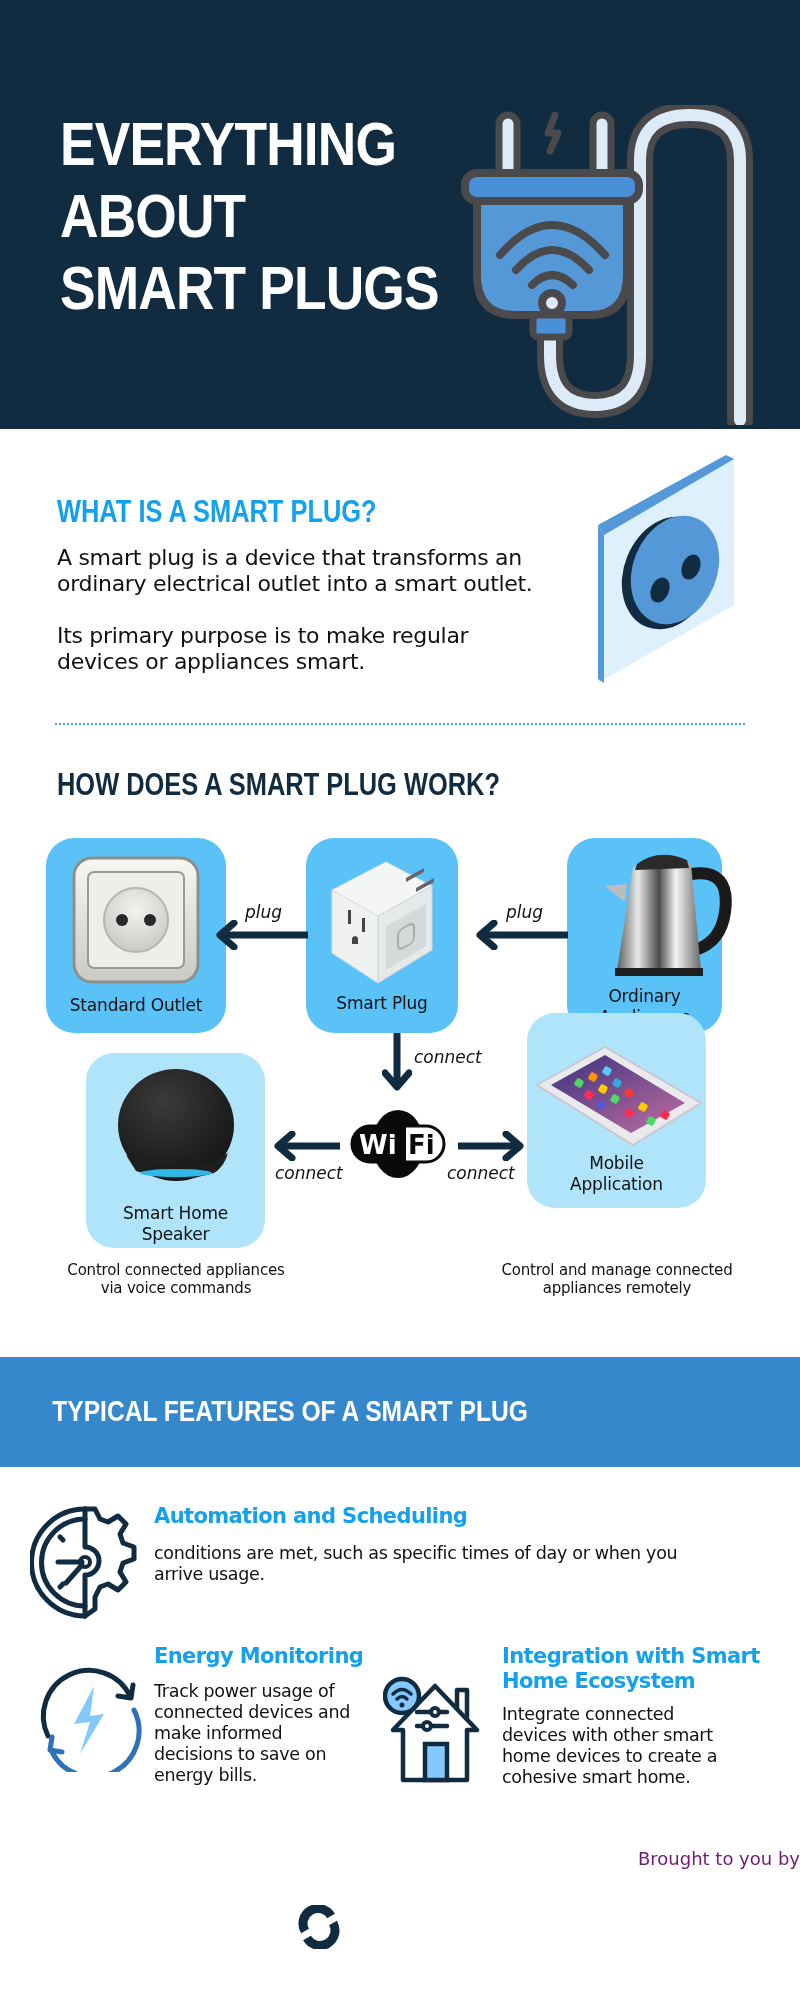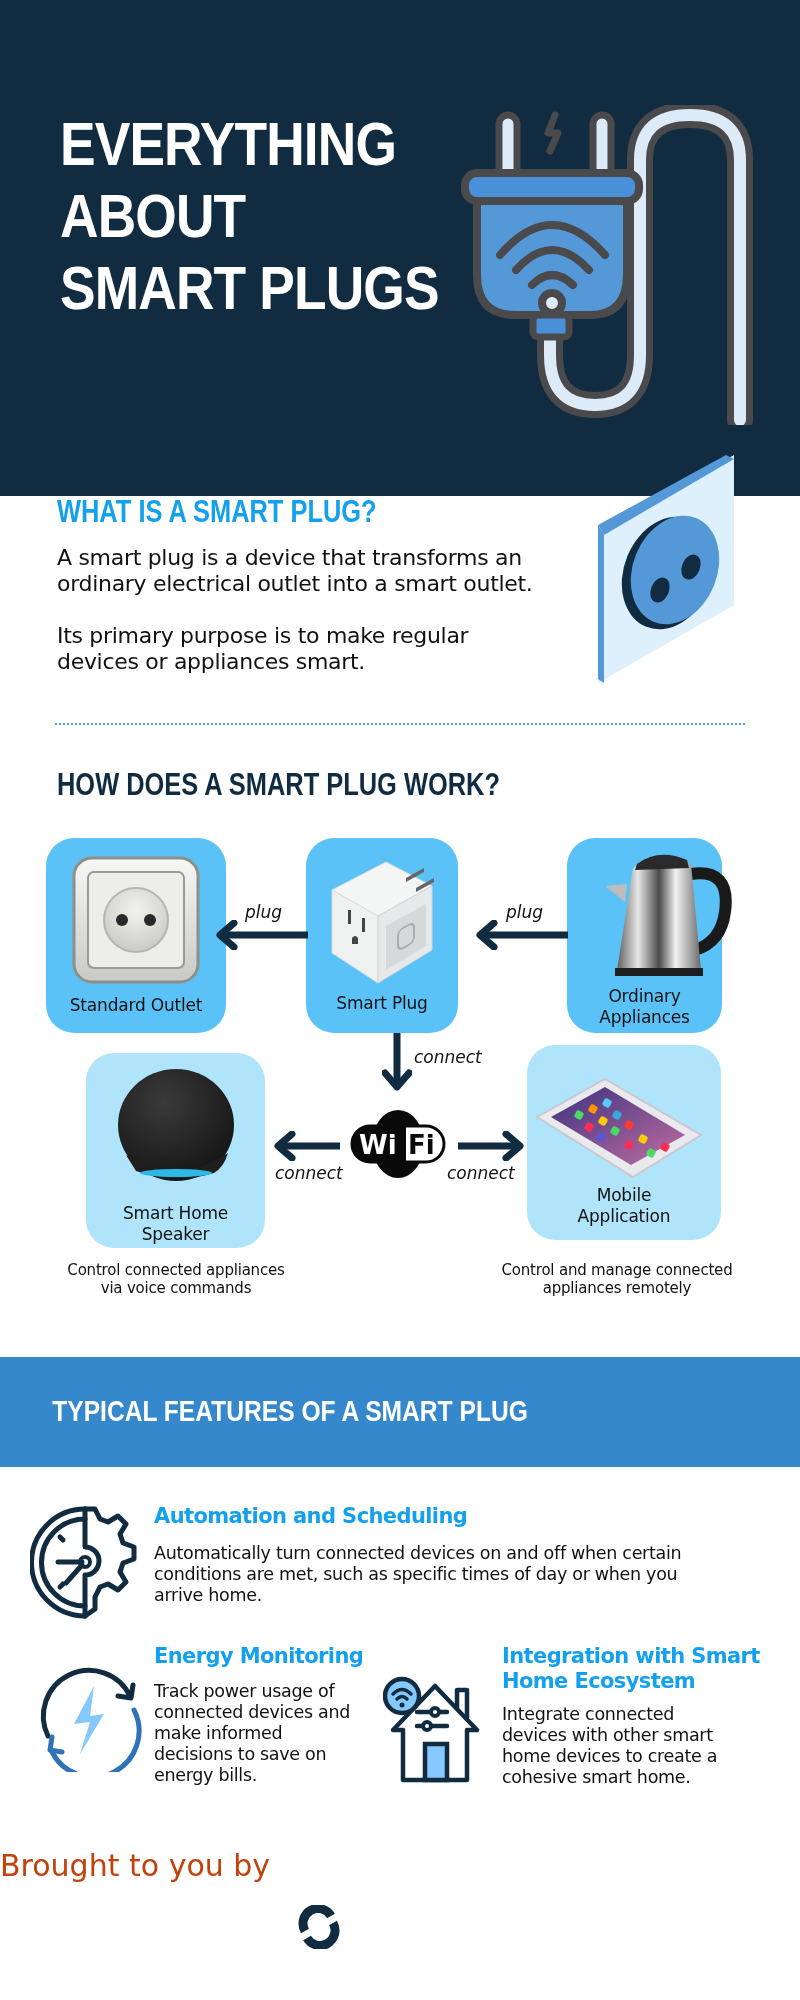--- a/index.html
+++ b/index.html
@@ -2,21 +2,21 @@
 <html><head>
   <meta charset="utf-8">
   <style>
     * { box-sizing: border-box; margin: 0; padding: 0; }
     html, body { width: 800px; height: 2000px; background: #ffffff; overflow: hidden; }
     body { position: relative; font-family: "DejaVu Sans", sans-serif; color: #111; }
 
     .abs { position: absolute; }
 
     
-    .hero { position: absolute; left: 0; top: 0; width: 800px; height: 496px; background: #112B40; }
+    .hero { position: absolute; left: 0; top: 0; width: 800px; height: 429px; background: #112B40; }
     .hero-title {
       position: absolute; left: 60px; top: 108px;
       font-family: "Liberation Sans", sans-serif; font-weight: bold;
       color: #ffffff; font-size: 62px; line-height: 72px; letter-spacing: -1px;
       transform: scaleX(0.86); transform-origin: left top;
     }
     .hero-title span { display: block; }
 
     .condensed {
       font-family: "Liberation Sans", sans-serif; font-weight: bold;
@@ -40,21 +40,21 @@
     .caption { position: absolute; text-align: center; font-size: 15px; line-height: 18px; color: #111; letter-spacing: -0.2px; }
 
     
     .band { position: absolute; left: 0; top: 1357px; width: 800px; height: 110px; background: #3588CC; }
     .band-title { position: absolute; left: 0; right: 0; top: 36px; text-align: left; color: #fff; font-size: 30px; }
     .band-title .condensed { transform: scaleX(0.82); transform-origin: center top; }
 
     .feat-title { position: absolute; color: #13A1EE; font-size: 21px; line-height: 25px; font-weight: bold; font-family: "DejaVu Sans", sans-serif; letter-spacing: -0.6px; }
     .feat-text { position: absolute; font-size: 17.5px; line-height: 21px; color: #111; letter-spacing: -0.3px; }
 
-    .footer-by { position: absolute; left: 0; right: 0; top: 1848px; text-align: left; font-size: 30px; color: #c2410c; }
+    .footer-by { position: absolute; left: 0; right: 0; top: 1848px; text-align: right; font-size: 18px; color: #701a75; }
     .footer-logo { position: absolute; left: 297px; top: 1895px; width: 210px; height: 60px; }
     .logo-word { position: absolute; left: 52px; top: -4px; font-family: "DejaVu Sans", sans-serif; font-weight: bold; font-size: 48px; color: #112B40; letter-spacing: -1px; }
   </style>
 </head>
 <body>
 
 <div class="hero">
   <div class="hero-title">
     <span>EVERYTHING</span>
     <span>ABOUT</span>
@@ -214,21 +214,21 @@
     <ellipse cx="60" cy="58" rx="58" ry="56" fill="url(#sg)"></ellipse>
     <path d="M10 88 Q60 120 112 86 Q108 100 98 106 Q60 118 20 104 Z" fill="#1E1E1E"></path>
     <ellipse cx="60" cy="106" rx="36" ry="4" fill="#2EB8E6"></ellipse>
   </svg>
   <div class="card-label" style="top:150px">
     <div>Smart Home</div>
     <div>Speaker</div>
   </div>
 </div>
 
-<div class="card light" style="left:527px;top:1045px;width:194px;height:195px;">
+<div class="card light" style="left:527px;top:1013px;width:179px;height:195px;">
   <svg class="abs" style="left:8px;top:32px" width="168" height="104" viewBox="0 0 168 104">
     <polygon points="2,40 70,2 166,58 98,100" fill="#E9E9EE" stroke="#C8C8CF" stroke-width="2"></polygon>
     <defs>
       <linearGradient id="pg" x1="0" y1="0" x2="1" y2="1">
         <stop offset="0" stop-color="#3C3280"></stop>
           <stop offset="1" stop-color="#C06EA0"></stop>
       </linearGradient>
     </defs>
     <polygon points="16,40 70,10 150,58 96,88" fill="url(#pg)"></polygon>
     <g>
@@ -276,23 +276,22 @@
     <path d="M55 4 L65 4 L70 14 L78 17 L88 11 L96 19 L90 29 L93 38 L104 42 L104 54 L93 58 L90 67 L96 77 L88 85 L78 79 L70 82 L65 92 L65 104 L55 111"></path>
     <line x1="28" y1="57" x2="52" y2="57"></line>
     <line x1="52" y1="60" x2="36" y2="78"></line>
     <line x1="30" y1="32" x2="33" y2="35"></line>
     <line x1="30" y1="82" x2="33" y2="79"></line>
   </g>
   <circle cx="55" cy="57" r="5" fill="none" stroke="#112B40" stroke-width="4"></circle>
 </svg>
 <div class="feat-title" style="left:154px;top:1504px">Automation and Scheduling</div>
 <div class="feat-text" style="left:154px;top:1543px">
-  <div>Automatically turn connected devices on and off when certain</div>
   <div>conditions are met, such as specific times of day or when you</div>
-  <div>arrive home.</div>
+  <div>arrive usage.</div>
 </div>
 
 <svg class="abs" style="left:34px;top:1664px" width="108" height="108" viewBox="0 0 108 108">
   <path d="M14 72 A44 44 0 0 1 96 32" fill="none" stroke="#112B40" stroke-width="5" stroke-linecap="round"></path>
   <polyline points="84,32 97,34 99,21" fill="none" stroke="#112B40" stroke-width="5" stroke-linecap="round" stroke-linejoin="round"></polyline>
   <path d="M100 46 A44 44 0 0 1 18 88" fill="none" stroke="#2F72B8" stroke-width="5" stroke-linecap="round"></path>
   <polyline points="28,88 16,86 18,73" fill="none" stroke="#2F72B8" stroke-width="5" stroke-linecap="round" stroke-linejoin="round"></polyline>
   <polygon points="60,22 40,60 56,58 46,90 70,50 56,52" fill="#85C8FB"></polygon>
 </svg>
 <div class="feat-title" style="left:154px;top:1644px">Energy Monitoring</div>

